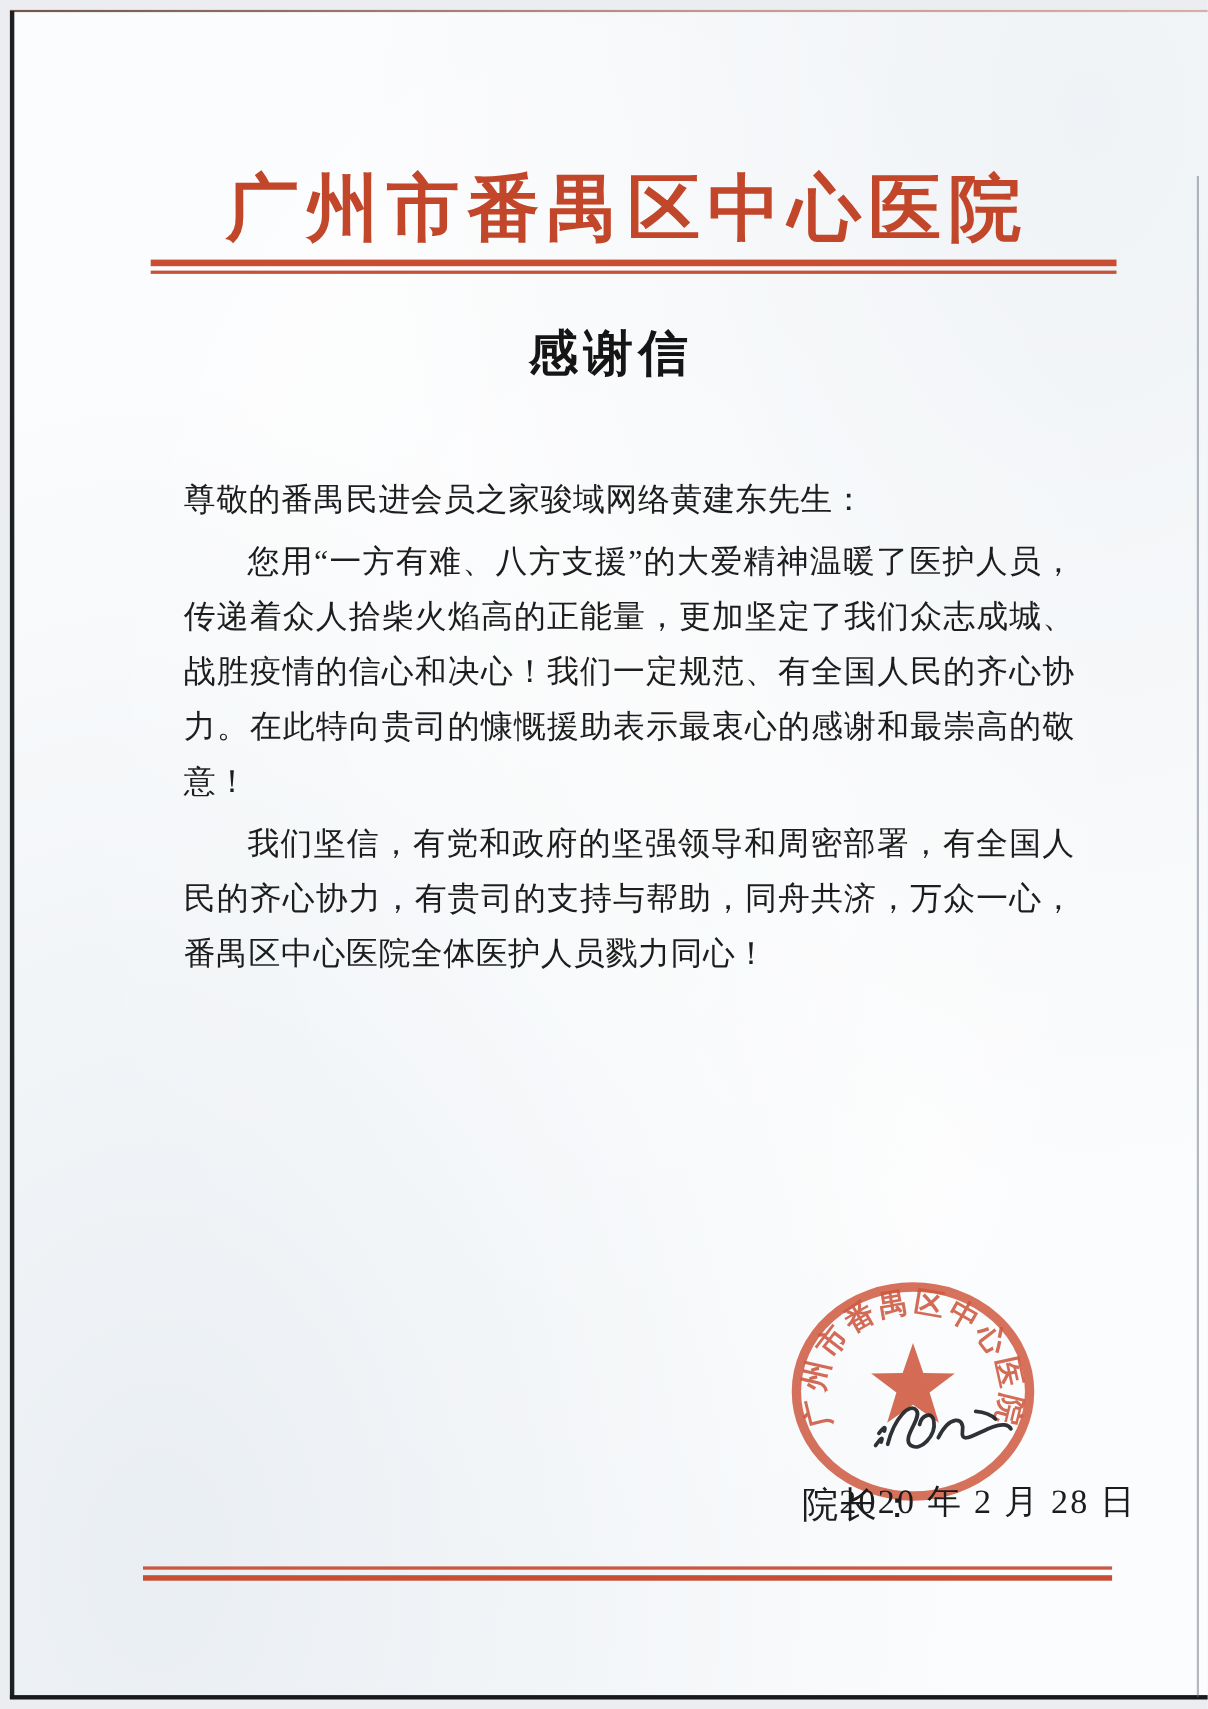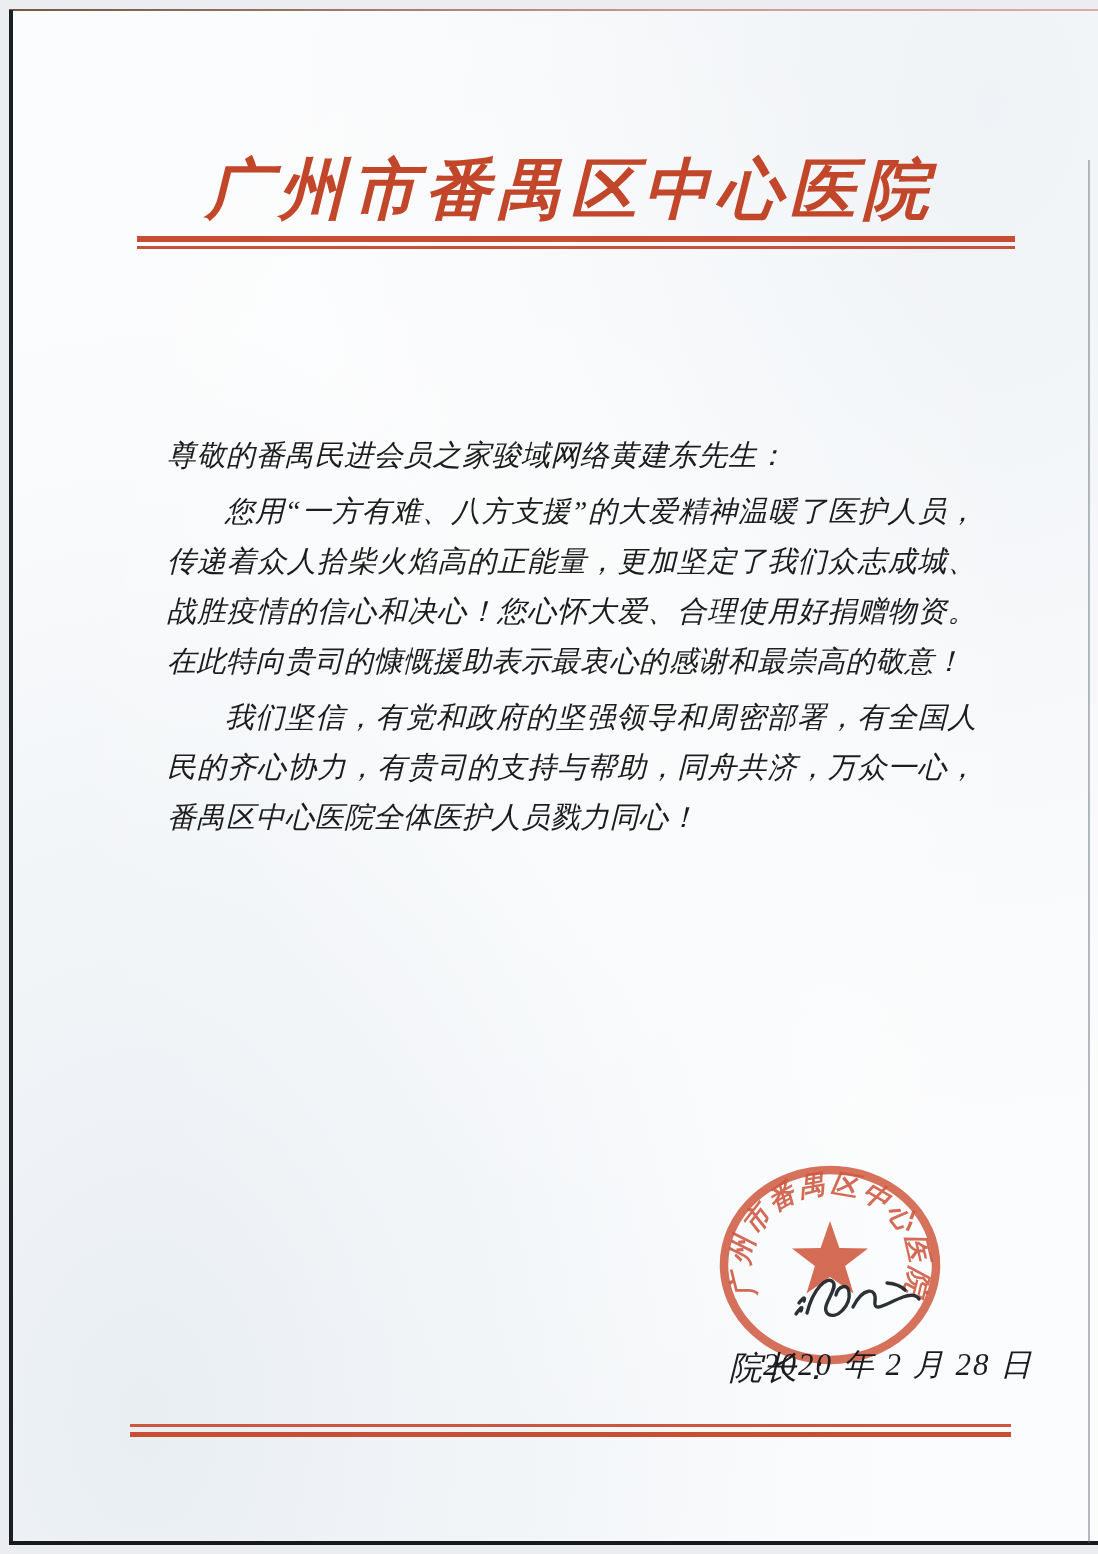--- a/index.html
+++ b/index.html
@@ -11,21 +11,20 @@
   .scan{position:relative;width:1098px;height:1554px;}
 
   
   .paper{
     position:absolute;left:13px;top:11px;right:0;bottom:13px;
     background:
       radial-gradient(ellipse at 12% 92%, rgba(205,216,226,0.38), transparent 55%),
       radial-gradient(ellipse at 90% 6%, rgba(210,219,228,0.28), transparent 50%),
       radial-gradient(ellipse at 50% 45%, rgba(255,255,255,0.9), transparent 70%),
       #fbfcfd;
-    font-style: italic;
   }
 
   
   .edge-left{position:absolute;left:9px;top:10px;bottom:10px;width:4px;background:#1d2023;}
   .edge-top{position:absolute;left:9px;top:9px;right:0;height:2px;
     background:linear-gradient(to right,#74564a,#c49a92 60%,#d8aea8);}
   .edge-bottom{position:absolute;left:9px;right:0;bottom:9px;height:4px;background:#17191b;}
   .edge-right{position:absolute;right:8px;top:160px;bottom:11px;width:2px;background:rgba(92,102,116,0.45);}
 
   .letterhead{
@@ -80,24 +79,25 @@
 
   <div class="paper">
 
     <div class="letterhead">广州市番禺区中心医院</div>
 
     <div class="rule-top">
       <div class="thick"></div>
       <div class="thin"></div>
     </div>
 
+    <h1 class="doc-title">感谢信</h1>
 
     <div class="body-text">
       <p class="salutation">尊敬的番禺民进会员之家骏域网络黄建东先生：</p>
-      <p class="para">您用“一方有难、八方支援”的大爱精神温暖了医护人员，传递着众人拾柴火焰高的正能量，更加坚定了我们众志成城、战胜疫情的信心和决心！您心怀大爱、合理使用好捐赠物资。在此特向贵司的慷慨援助表示最衷心的感谢和最崇高的敬意！</p>
+      <p class="para">您用“一方有难、八方支援”的大爱精神温暖了医护人员，传递着众人拾柴火焰高的正能量，更加坚定了我们众志成城、战胜疫情的信心和决心！我们一定规范、有全国人民的齐心协力。在此特向贵司的慷慨援助表示最衷心的感谢和最崇高的敬意！</p>
       <p class="para">我们坚信，有党和政府的坚强领导和周密部署，有全国人民的齐心协力，有贵司的支持与帮助，同舟共济，万众一心，番禺区中心医院全体医护人员戮力同心！</p>
     </div>
 
     <svg class="seal" viewBox="0 0 234 214">
       <defs>
         <path id="sealTextArc" d="M 47.7 140 A 80 72 0 1 1 186.3 140" fill="none"></path>
       </defs>
       <ellipse cx="117" cy="104" rx="106" ry="95" fill="none" stroke="#d04c30" stroke-width="8.5" opacity="0.85"></ellipse>
       <polygon points="117,60 126.4,87.1 155,87.6 132.1,104.9 140.5,132.4 117,116 93.5,132.4 101.9,104.9 79,87.6 107.6,87.1" fill="#d04c30" opacity="0.88"></polygon>
       <text font-size="27" fill="#cf4b30" opacity="0.88" letter-spacing="3" font-weight="bold" font-family="Liberation Serif, DejaVu Serif, serif">

